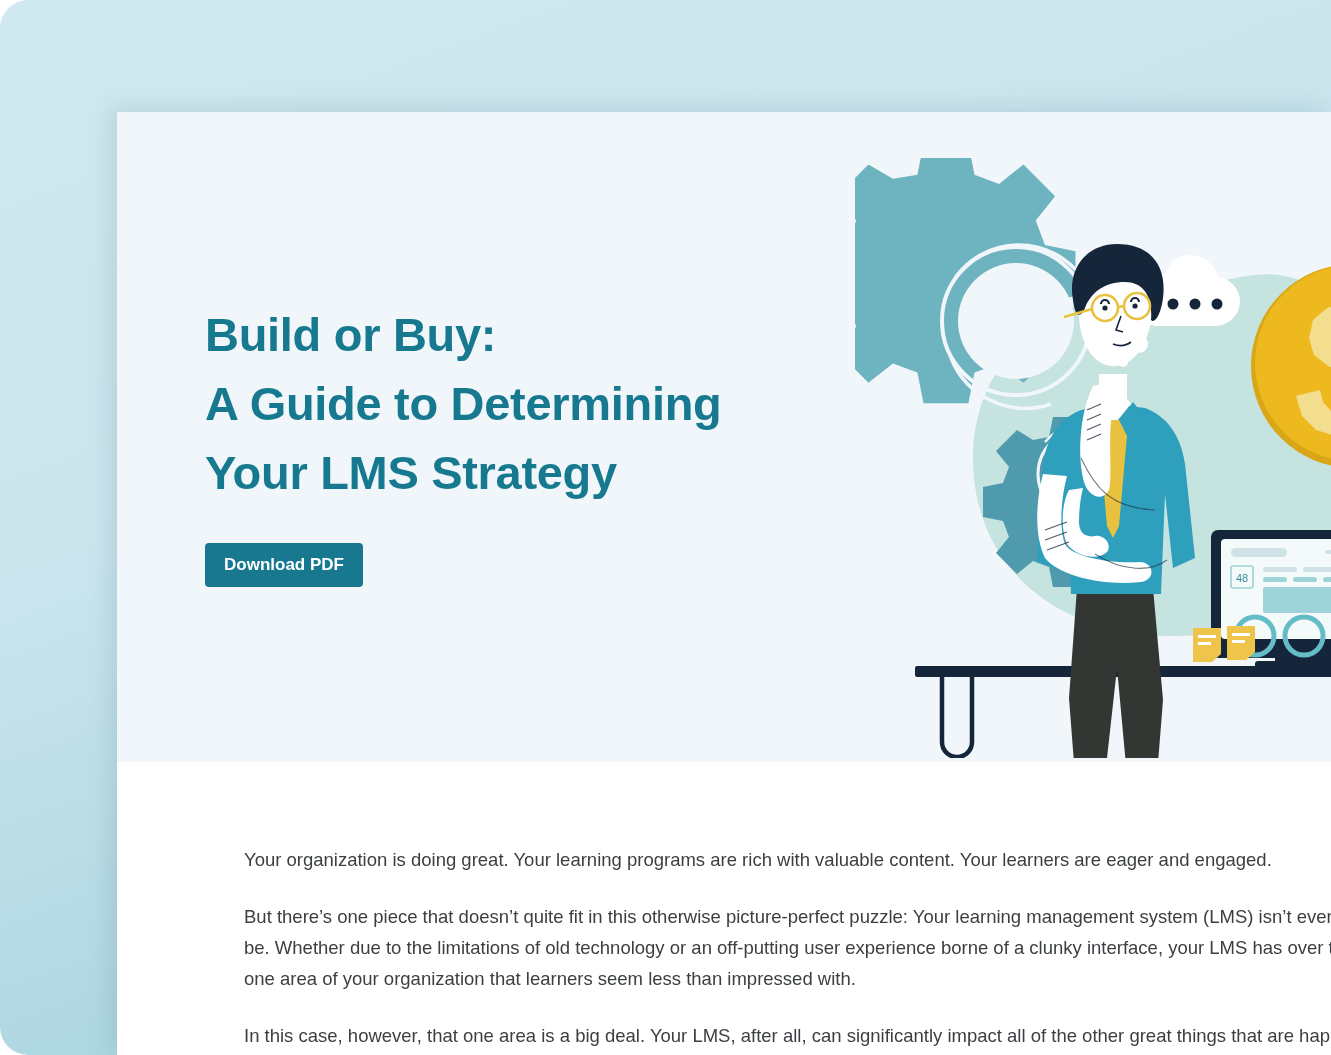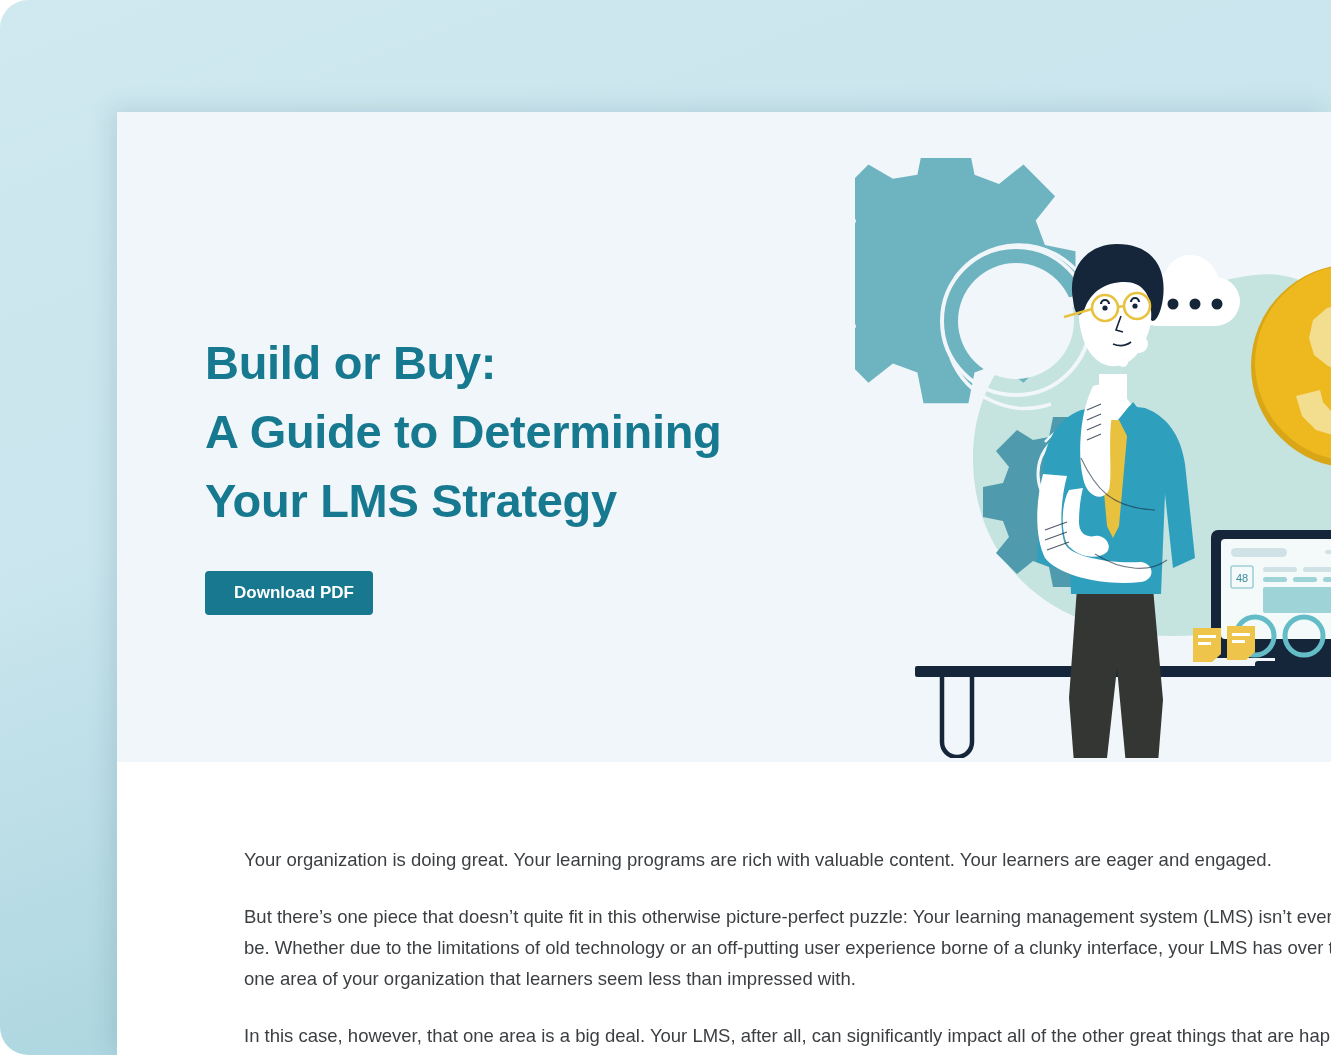--- a/index.html
+++ b/index.html
@@ -54,31 +54,30 @@
     width: 620px;
   }
 
   #hero-title {
     color: #17798f;
     font-size: 47px;
     line-height: 69px;
     font-weight: bold;
     letter-spacing: -0.3px;
     white-space: pre-line;
-    margin-top: 28px;
   }
 
   #download-pdf-button {
     display: inline-block;
     margin-top: 36px;
     background: #17788f;
     color: #ffffff;
     font-size: 17px;
     font-weight: bold;
-    padding: 13px 19px 14px 29px;
+    padding: 13px 19px 14px 19px;
     border: none;
     border-radius: 4px;
     cursor: pointer;
     font-family: "Liberation Sans", sans-serif;
     line-height: 1;
   }
 
   
   #hero-illustration {
     position: absolute;

